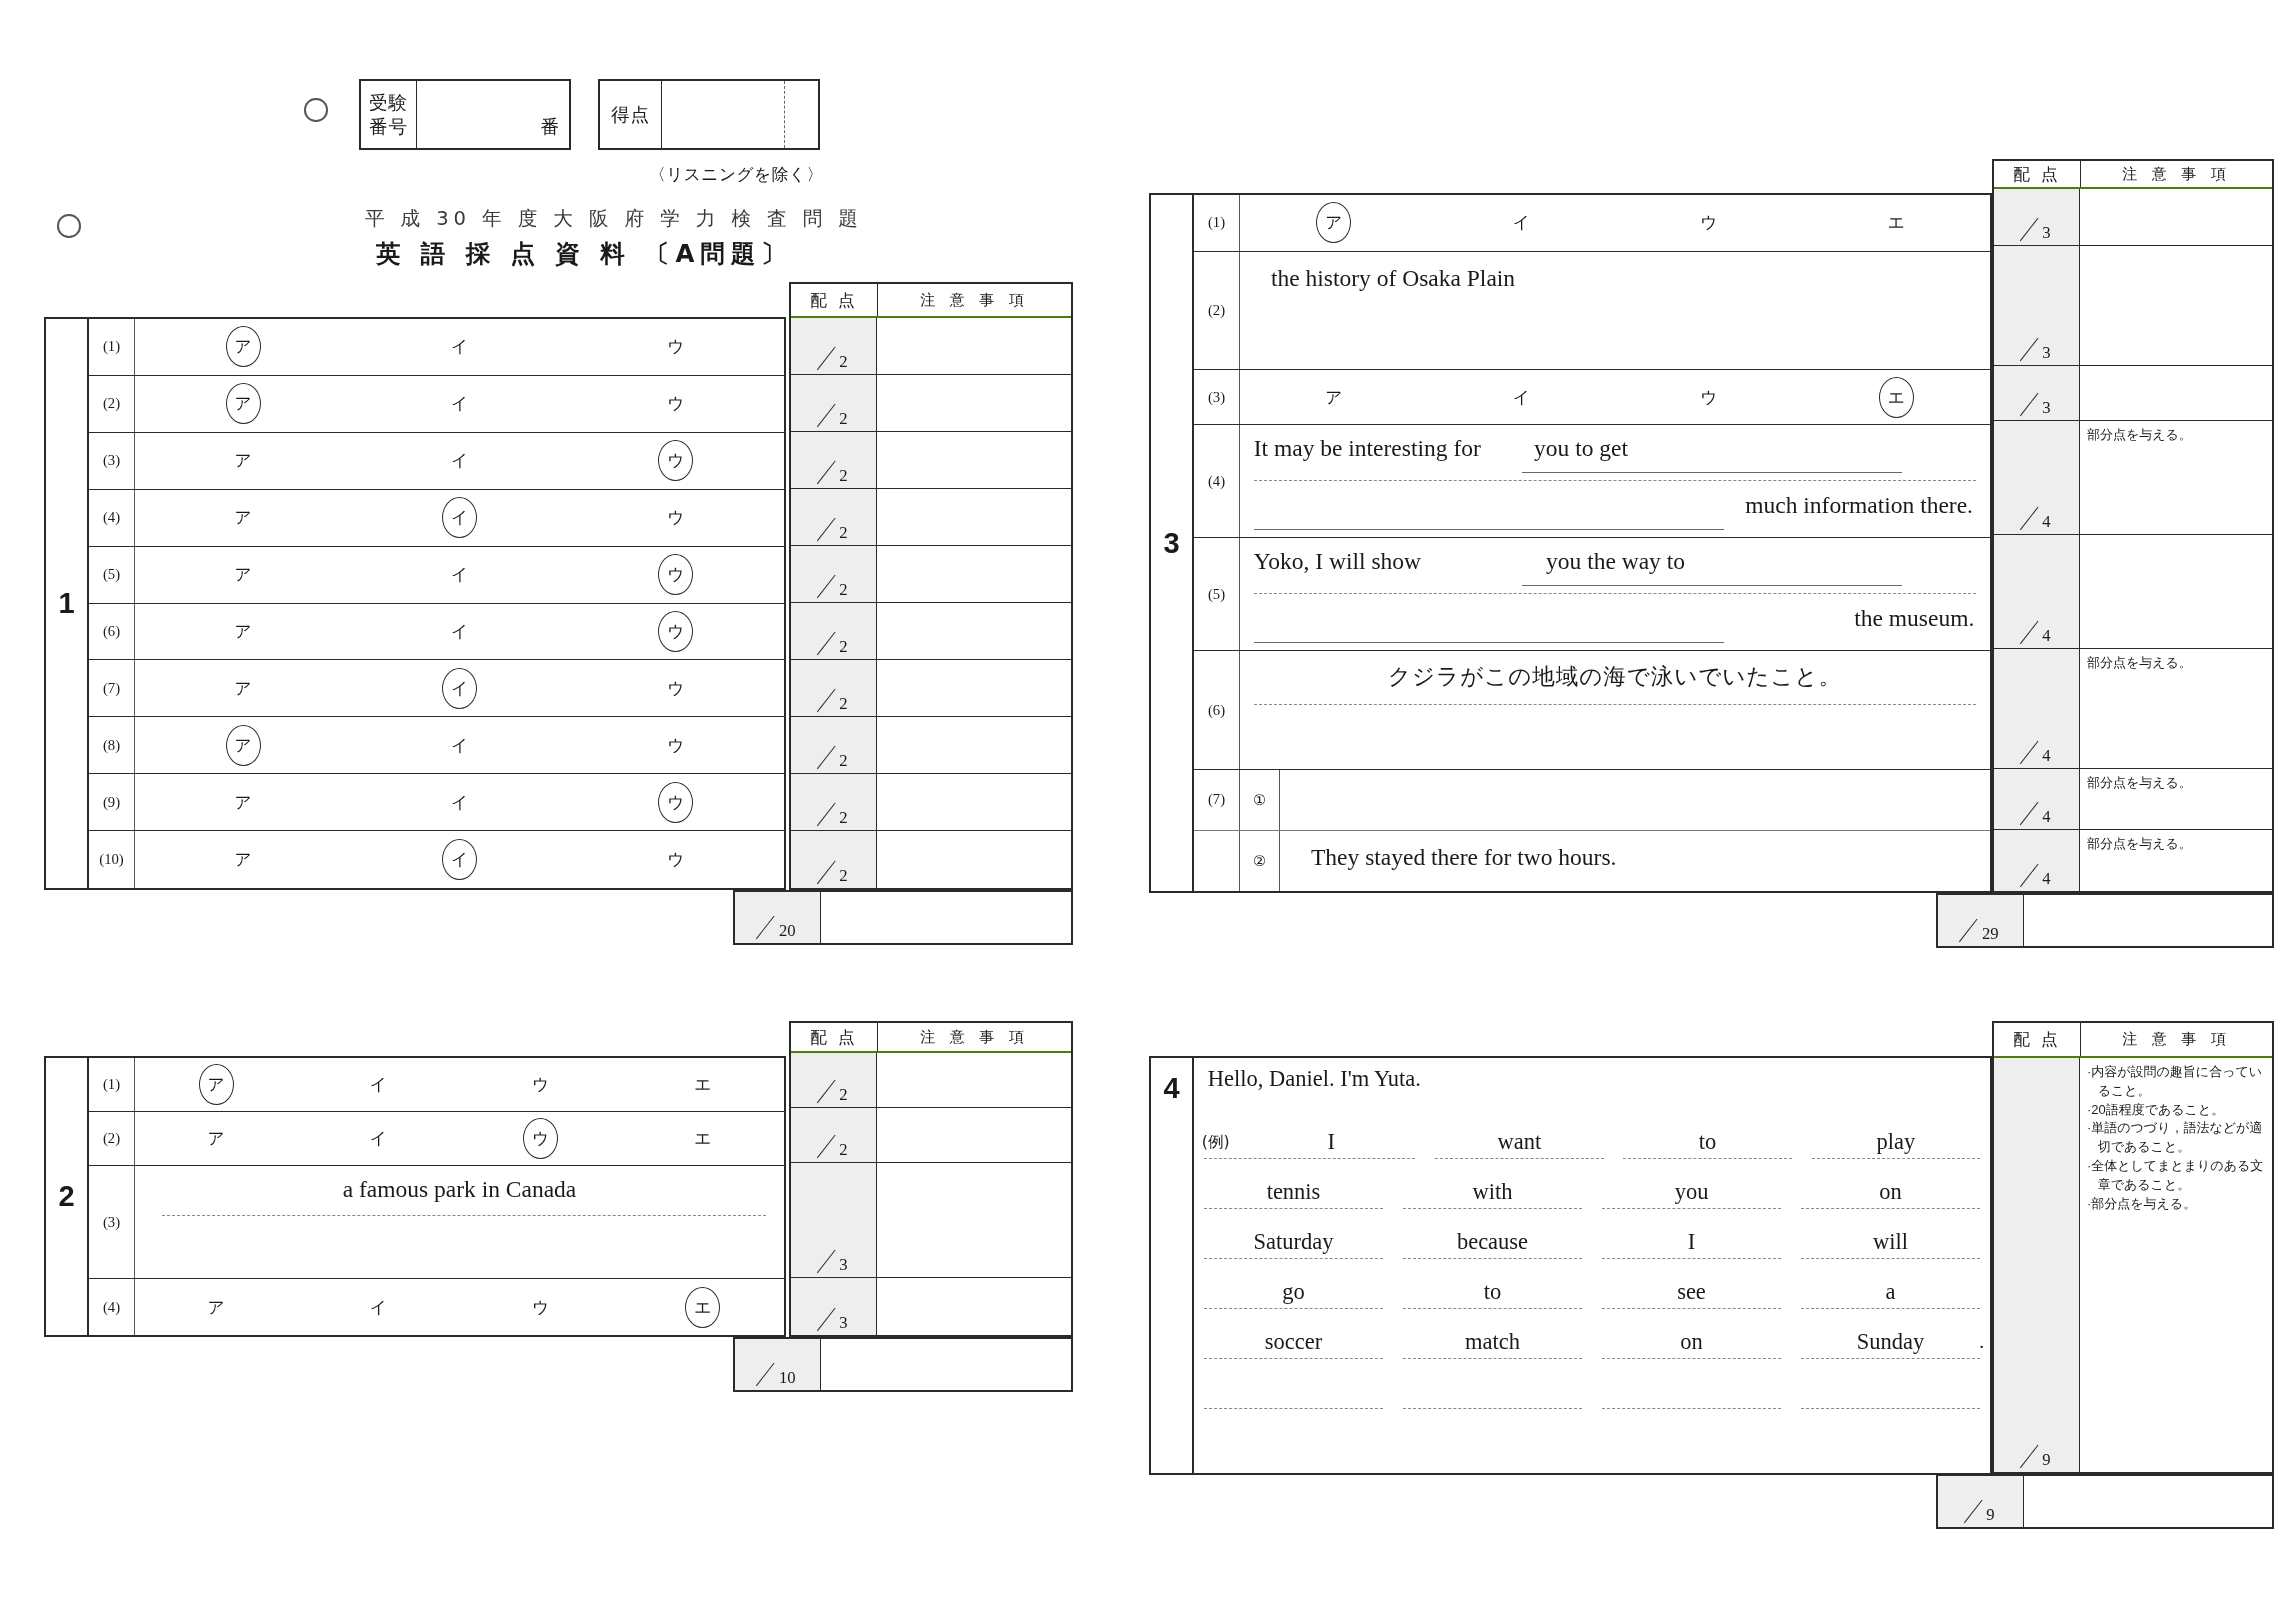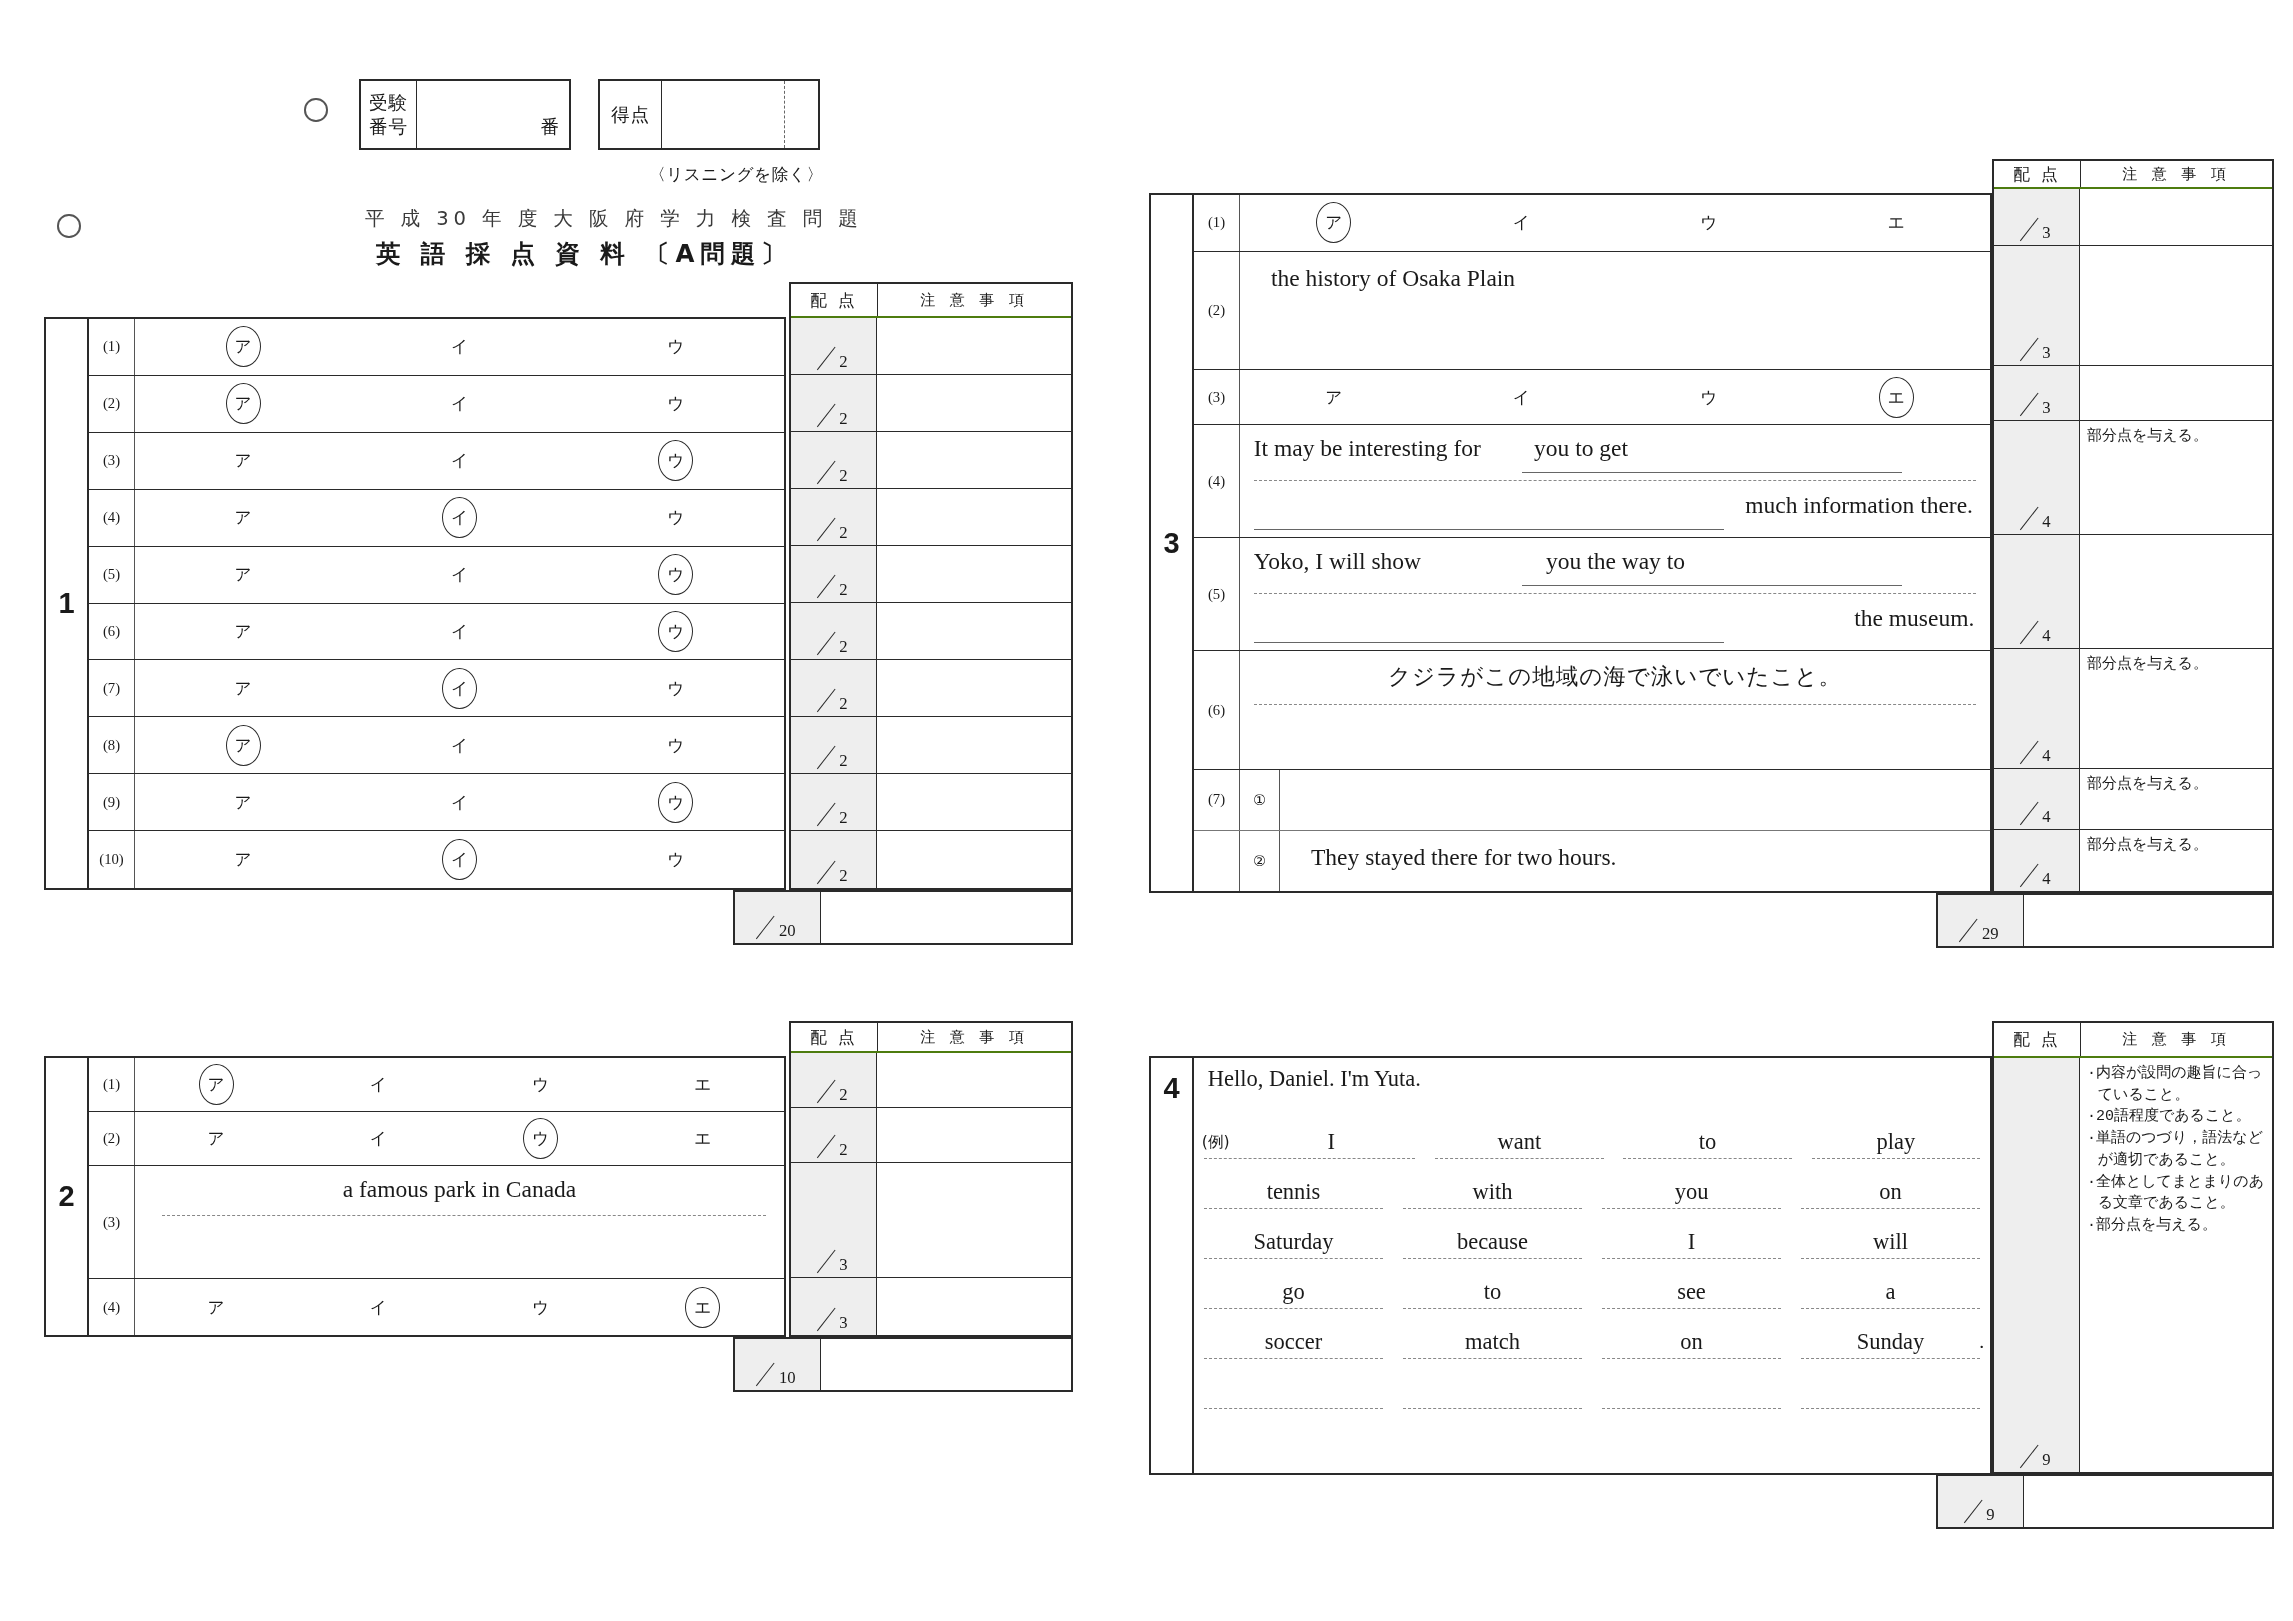--- a/index.html
+++ b/index.html
@@ -64,21 +64,21 @@
   .pts{
     width:86px;border-right:1.5px solid #2a2a2a;background:#eeeeee;position:relative;
     display:flex;align-items:flex-end;justify-content:center;padding-bottom:2px;box-sizing:border-box;
   }
   .pts .frac{font-size:16.7px;position:relative;padding-left:19.6px;}
   .pts .frac:before{
     content:"";position:absolute;left:-2px;bottom:2px;width:29px;height:1.4px;background:#2a2a2a;
     transform:rotate(-52deg);transform-origin:left bottom;
   }
   .notes{flex:1;padding:4.9px 6.9px;font-size:14.7px;line-height:1.45;}
-  .notes.jpn{font-family:Liberation Mono, monospace;font-size:15px;}
+  .notes.jpn{font-family:Liberation Sans, sans-serif;font-size:13px;}
   .notes ul{margin:0;padding:0;list-style:none;}
   .notes li{text-indent:-10.8px;padding-left:10.8px;}
   .notes li:before{content:"\00B7 ";}
 
   
   .totalstrip{position:absolute;border:2.5px solid #2a2a2a;box-sizing:border-box;display:flex;background:#fff;}
   .totalstrip .pts{border-right:1.5px solid #2a2a2a;}
   .totalstrip .blank{flex:1;}
 
   

